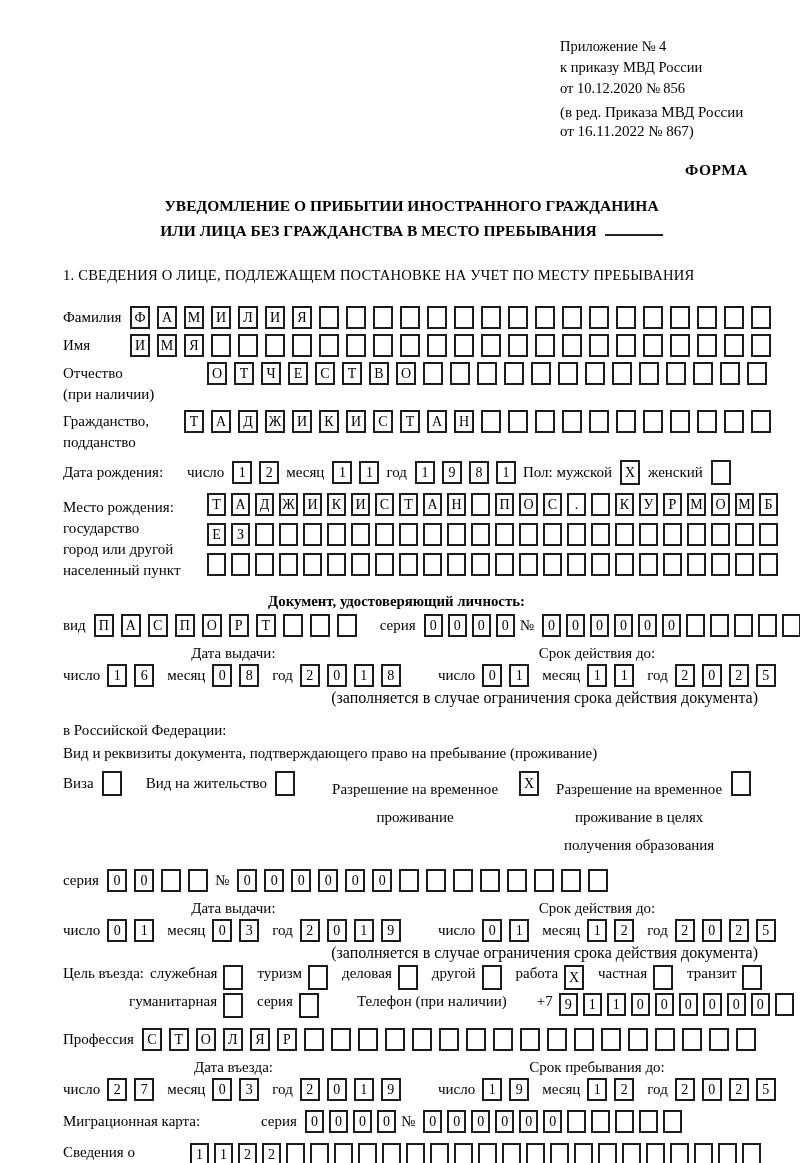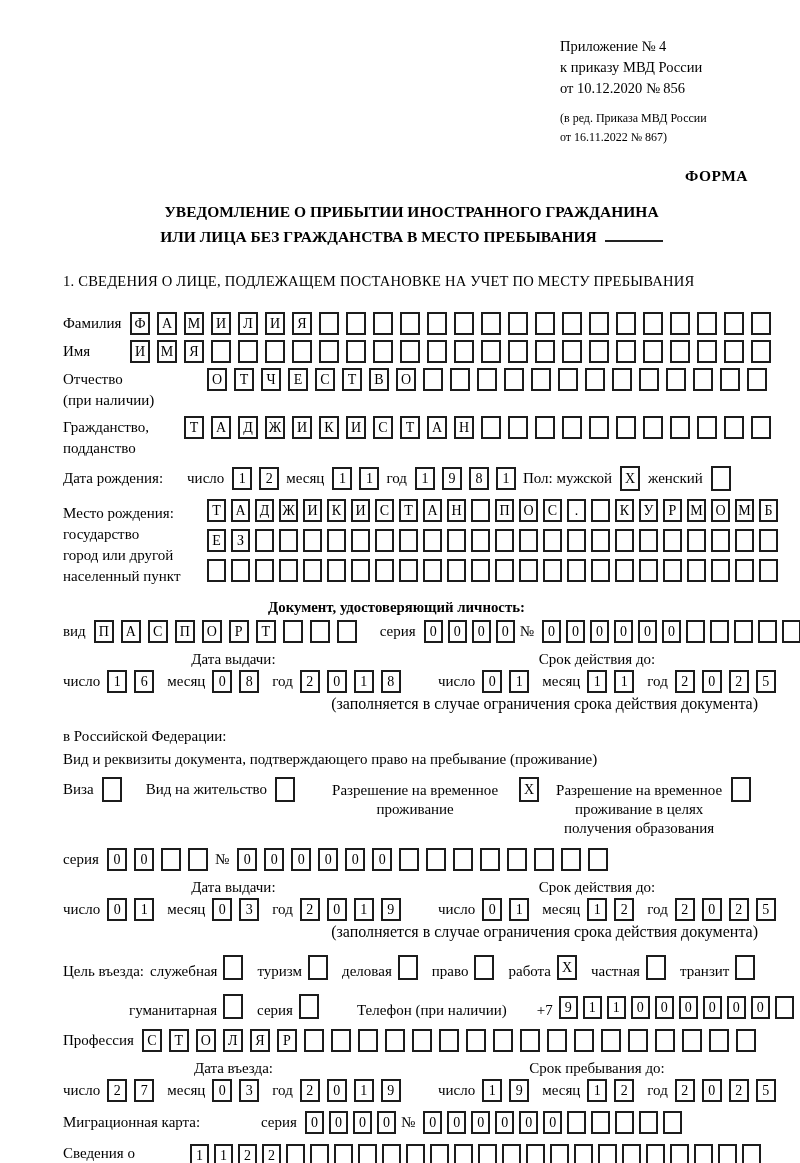--- a/index.html
+++ b/index.html
@@ -4,21 +4,21 @@
 <style>
   * { box-sizing: border-box; }
   html,body { margin:0; padding:0; background:#fff; }
   .page {
     width:800px; height:1163px; background:#fff; color:#000;
     font-family:"Liberation Serif", serif; font-size:15px;
     padding:36px 40px 0 63px; position:relative; overflow:hidden;
   }
   
   .hdr-right { margin-left:497px; line-height:21px; font-size:14.5px; }
-  .hdr-rev { margin-left:497px; line-height:19px; font-size:12px; margin-top:10px; }
+  .hdr-rev { margin-left:497px; line-height:19px; font-size:15px; margin-top:4px; }
   .forma { text-align:right; padding-right:12px; font-weight:bold; font-size:15.5px; margin-top:20px; letter-spacing:0.5px; }
   .title { text-align:center; font-weight:bold; font-size:15.5px; line-height:25px; margin-top:14px; }
   .blank-line { display:inline-block; width:58px; border-bottom:2px solid #222; height:12px; margin-left:8px; }
   .sec-head { font-weight:normal; font-size:14.6px; margin-top:24px; letter-spacing:0.2px; white-space:nowrap; }
 
   
   .row { display:flex; align-items:flex-start; margin-top:5px; }
   .lbl { flex:none; padding-top:3px;font-family:Liberation Serif, serif; }
   .w67 { width:67px; } .w121 { width:121px; } .w144 { width:144px; } .w127 { width:127px; } .w95 { width:95px; }
   .lbl2 { line-height:21px; padding-top:1px; }
@@ -48,22 +48,22 @@
   .dg .cells { margin-right:6px; }
   .dg-left { width:345px; }
   .dg-right { margin-left:30px; }
   .note-right { text-align:right; font-size:16px; margin-top:2px; padding-right:2px; }
 
   .doc-head { text-align:center; font-weight:bold; font-size:14.8px; margin-top:10px; margin-right:30px; }
 
   .opt-row { display:flex; align-items:flex-start; margin-top:6px; }
   .opt { display:flex; align-items:flex-start; }
   .opt .olbl { padding-top:4px; margin-right:8px; }
-  .opt .center2 { text-align:center; line-height:19px; }
-  .purpose-row { display:flex; align-items:flex-end; margin-top:14px; }
+  .opt .center2 { text-align:center; line-height:28px; }
+  .purpose-row { display:flex; align-items:flex-start; margin-top:3px; }
   .purpose-row .plbl { margin-right:6px; white-space:nowrap; }
   .purpose-row .cbox { margin-right:14px; }
   .intro { margin-top:12px; line-height:23px; }
 </style>
 </head>
 <body>
 
 <div class="page">
 
   <div class="hdr-right">
@@ -507,21 +507,21 @@
   <div class="note-right">(заполняется в случае ограничения срока действия документа)</div>
 
   <div class="purpose-row">
     <span class="plbl">Цель въезда:</span>
     <span class="plbl">служебная</span>
     <span class="cbox"></span>
     <span class="plbl">туризм</span>
     <span class="cbox"></span>
     <span class="plbl">деловая</span>
     <span class="cbox"></span>
-    <span class="plbl">право</span>
+    <span class="plbl">другой</span>
     <span class="cbox"></span>
     <span class="plbl">работа</span>
     <span class="cbox">X</span>
     <span class="plbl">частная</span>
     <span class="cbox"></span>
     <span class="plbl">транзит</span>
     <span class="cbox"></span>
   </div>
 
   <div class="purpose-row" style="margin-left:66px;">

